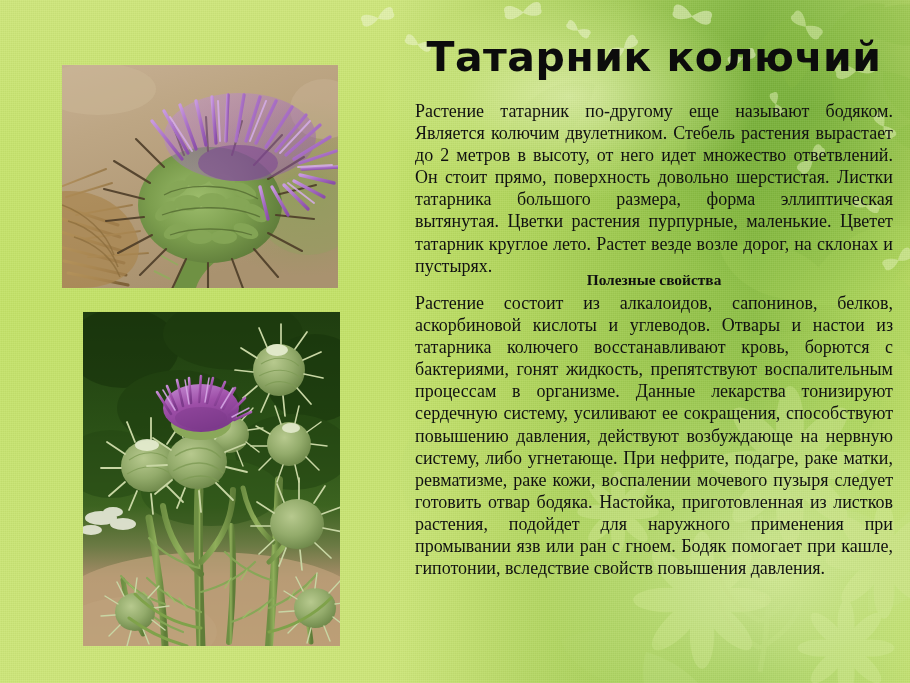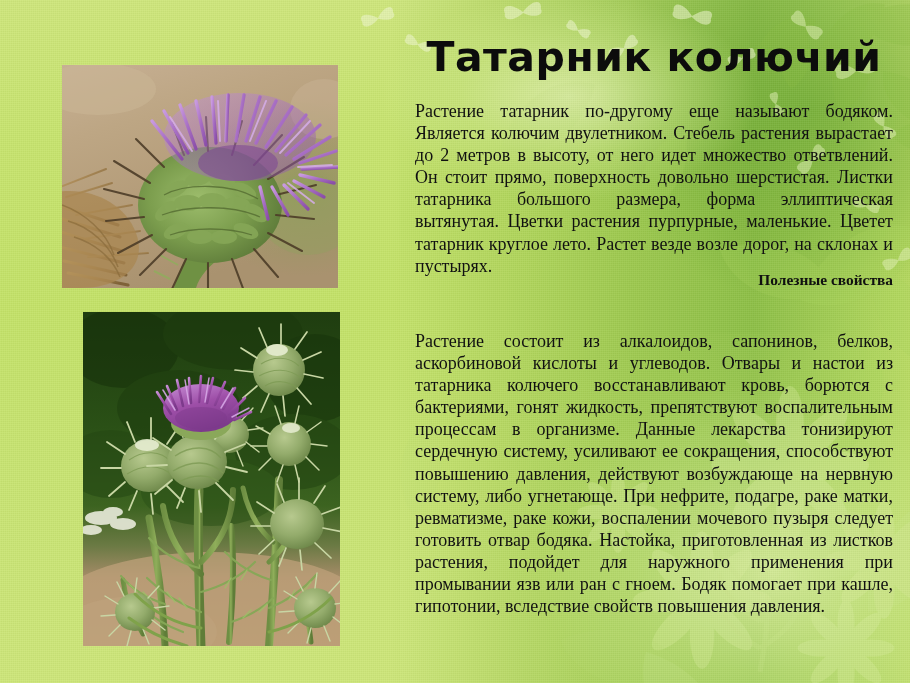--- a/index.html
+++ b/index.html
@@ -173,27 +173,27 @@
     left: 0;
     width: 478px;
     color: #111111;
     font-family: "Liberation Serif", "DejaVu Serif", serif;
     font-size: 18px;
     line-height: 22.1px;
     text-align: justify;
     text-justify: inter-word;
   }
   #para-description { top: 100px; }
-  #para-properties  { top: 292px; margin-top: 38px; }
+  #para-properties  { top: 292px; }
 
   .subheading {
     position: absolute;
     left: 0; top: 270px;
     width: 478px;
-    text-align: right;
+    text-align: center;
     font-family: "Liberation Serif", "DejaVu Serif", serif;
     font-weight: 700;
     font-size: 15.4px;
     line-height: 19px;
     color: #101010;
   }
 </style>
 </head>
 <body>
 

